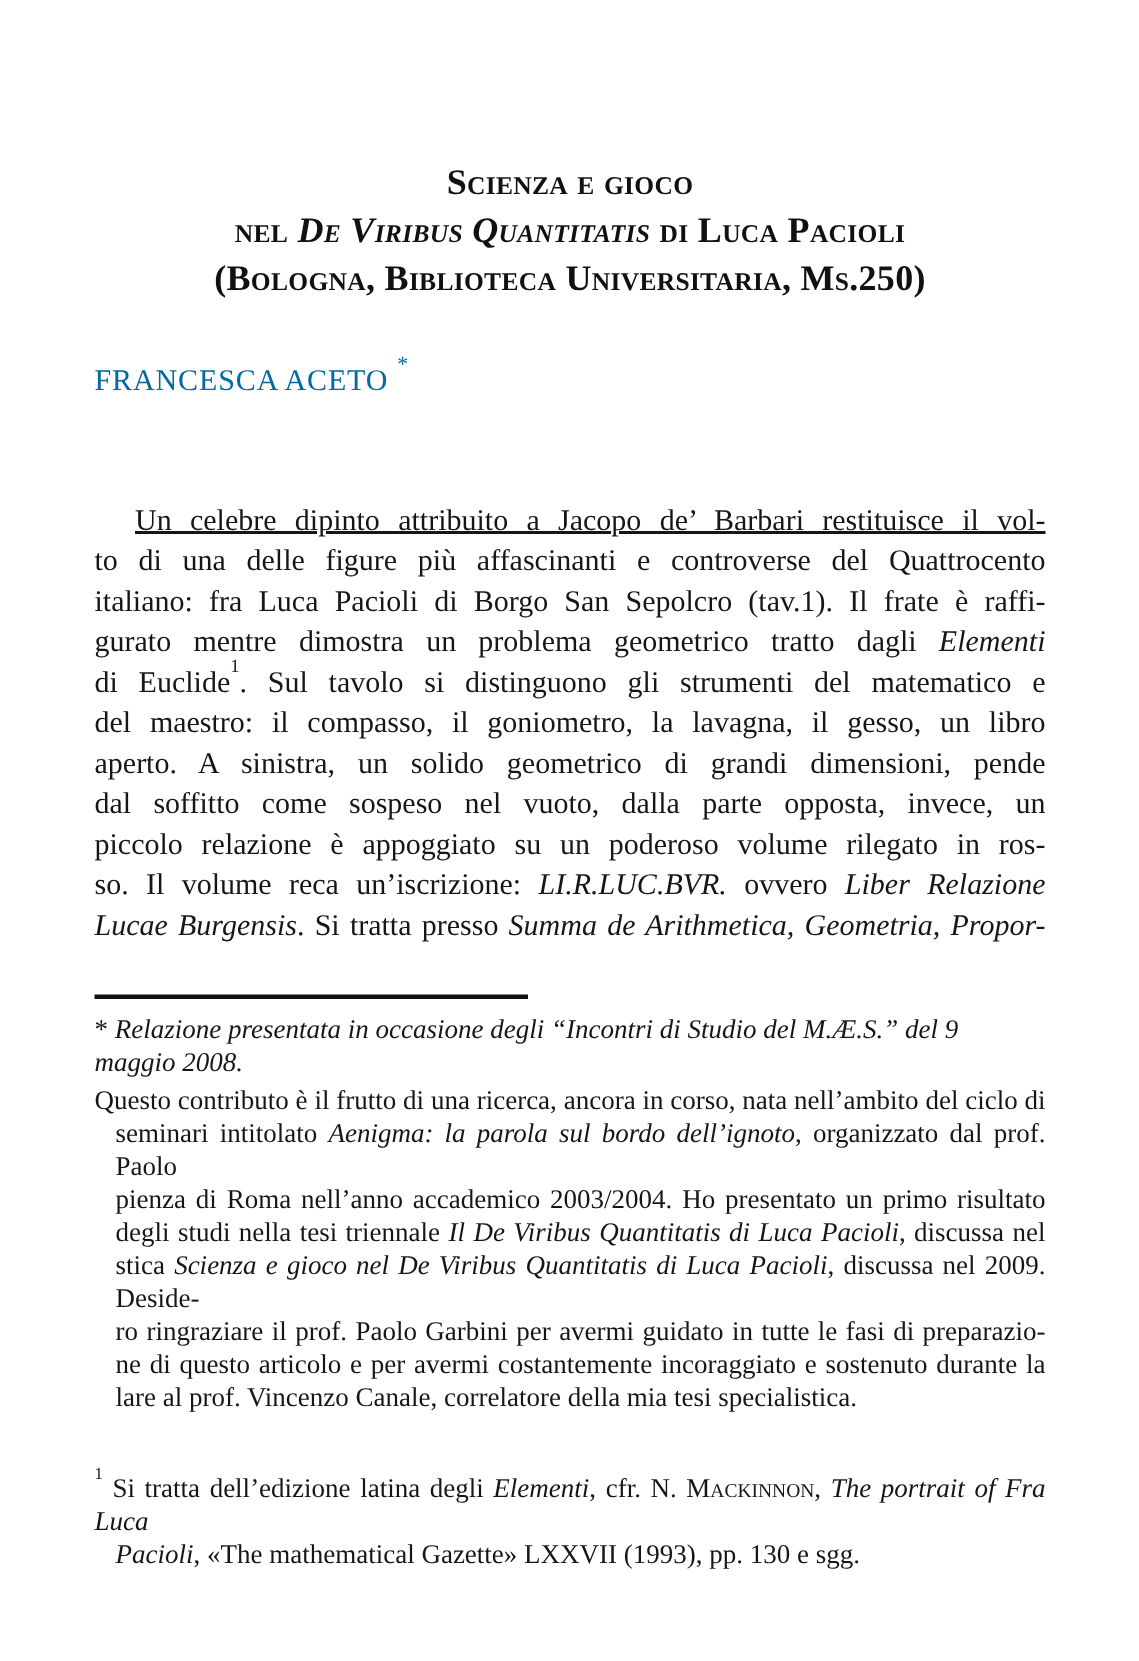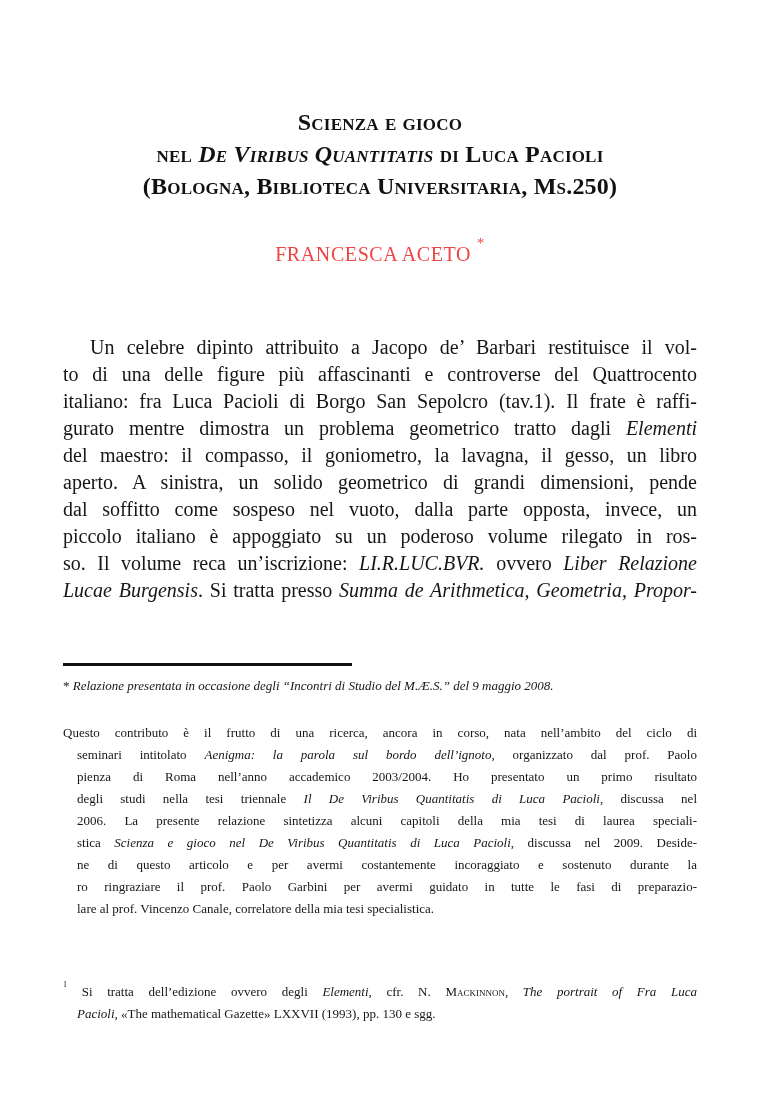--- a/index.html
+++ b/index.html
@@ -23,57 +23,57 @@
     font-variant: small-caps;
     font-size: 24px;
     line-height: 32px;
     letter-spacing: 0.2px;
     color: #111111;
   }
 
   
   .author-block {
     top: 243px;
-    text-align: center;
+    text-align: left;
     font-size: 20px;
     letter-spacing: 0.6px;
-    color: #ef4444;
+    color: #0369a1;
   }
   .author-block sup.mark {
     font-size: 0.72em;
     position: relative;
     top: -0.35em;
     margin-left: 6px;
     line-height: 0;
   }
 
   
   .main-para {
     top: 334px;
     font-size: 20px;
     line-height: 27px;
   }
-  .indent-first .line:first-child { text-indent: 27px; }
+  .indent-first .line:first-child { text-indent: 27px; text-decoration: underline; }
 
   
   .line { display: block; }
   .line.j { text-align: justify; text-align-last: justify; }
 
   
   .rule {
     position: absolute;
     left: 63px;
     top: 663px;
     width: 289px;
     height: 3px;
     background: #111111;
   }
 
   
-  .fn { font-size: 13px; line-height: 22px; }
+  .fn { font-size: 18px; line-height: 22px; }
   .note-ast { top: 675px; }
   .note-contrib { top: 722px; }
   .note-one { top: 981px; }
   .hang .line:not(:first-child) { padding-left: 14px; }
 
   
   .it { font-style: italic; margin-top: 40px; }
   .sc { font-variant: small-caps; }
   sup.fnm {
     font-size: 0.62em;
@@ -95,44 +95,44 @@
 
   <div class="abs author-block">
     <span>FRANCESCA ACETO</span><sup class="mark">*</sup>
   </div>
 
   <section class="abs main-para indent-first">
       <div class="line j"><span>Un celebre dipinto attribuito a Jacopo de’ Barbari restituisce il vol-</span></div>
       <div class="line j"><span>to di una delle figure più affascinanti e controverse del Quattrocento</span></div>
       <div class="line j"><span>italiano: fra Luca Pacioli di Borgo San Sepolcro (tav.1). Il frate è raffi-</span></div>
       <div class="line j"><span>gurato mentre dimostra un problema geometrico tratto dagli </span><span class="it">Elementi</span></div>
+      <div class="line j"><span>di Euclide</span><sup class="fnm">1</sup><span>. Sul tavolo si distinguono gli strumenti del matematico e</span></div>
       <div class="line j"><span>del maestro: il compasso, il goniometro, la lavagna, il gesso, un libro</span></div>
       <div class="line j"><span>aperto. A sinistra, un solido geometrico di grandi dimensioni, pende</span></div>
       <div class="line j"><span>dal soffitto come sospeso nel vuoto, dalla parte opposta, invece, un</span></div>
-      <div class="line j"><span>piccolo italiano è appoggiato su un poderoso volume rilegato in ros-</span></div>
+      <div class="line j"><span>piccolo relazione è appoggiato su un poderoso volume rilegato in ros-</span></div>
       <div class="line j"><span>so. Il volume reca un’iscrizione: </span><span class="it">LI.R.LUC.BVR.</span><span> ovvero </span><span class="it">Liber Relazione</span></div>
       <div class="line j"><span class="it">Lucae Burgensis</span><span>. Si tratta presso </span><span class="it">Summa de Arithmetica, Geometria, Propor-</span></div>
     </section>
 
   <div class="rule"></div>
 
   <section class="abs fn note-ast">
       <div class="line"><span>* </span><span class="it">Relazione presentata in occasione degli “Incontri di Studio del M.Æ.S.” del 9 maggio 2008.</span></div>
     </section>
 
   <section class="abs fn hang note-contrib">
       <div class="line j"><span>Questo contributo è il frutto di una ricerca, ancora in corso, nata nell’ambito del ciclo di</span></div>
       <div class="line j"><span>seminari intitolato </span><span class="it">Aenigma: la parola sul bordo dell’ignoto</span><span>, organizzato dal prof. Paolo</span></div>
       <div class="line j"><span>pienza di Roma nell’anno accademico 2003/2004. Ho presentato un primo risultato</span></div>
       <div class="line j"><span>degli studi nella tesi triennale </span><span class="it">Il De Viribus Quantitatis di Luca Pacioli</span><span>, discussa nel</span></div>
-      <div class="line j"><span>2006. La presente relazione sintetizza alcuni capitoli della mia tesi di laurea speciali-</span></div>
       <div class="line j"><span>stica </span><span class="it">Scienza e gioco nel De Viribus Quantitatis di Luca Pacioli</span><span>, discussa nel 2009. Deside-</span></div>
+      <div class="line j"><span>ro ringraziare il prof. Paolo Garbini per avermi guidato in tutte le fasi di preparazio-</span></div>
       <div class="line j"><span>ne di questo articolo e per avermi costantemente incoraggiato e sostenuto durante la</span></div>
-      <div class="line j"><span>ro ringraziare il prof. Paolo Garbini per avermi guidato in tutte le fasi di preparazio-</span></div>
       <div class="line"><span>lare al prof. Vincenzo Canale, correlatore della mia tesi specialistica.</span></div>
     </section>
 
   <section class="abs fn hang note-one">
-      <div class="line j"><sup class="fnm">1</sup><span> Si tratta dell’edizione ovvero degli </span><span class="it">Elementi</span><span>, cfr. N. </span><span class="sc">Mackinnon</span><span>, </span><span class="it">The portrait of Fra Luca</span></div>
+      <div class="line j"><sup class="fnm">1</sup><span> Si tratta dell’edizione latina degli </span><span class="it">Elementi</span><span>, cfr. N. </span><span class="sc">Mackinnon</span><span>, </span><span class="it">The portrait of Fra Luca</span></div>
       <div class="line"><span class="it">Pacioli</span><span>, «The mathematical Gazette» LXXVII (1993), pp. 130 e sgg.</span></div>
     </section>
 
 </div>
 
 </body></html>

